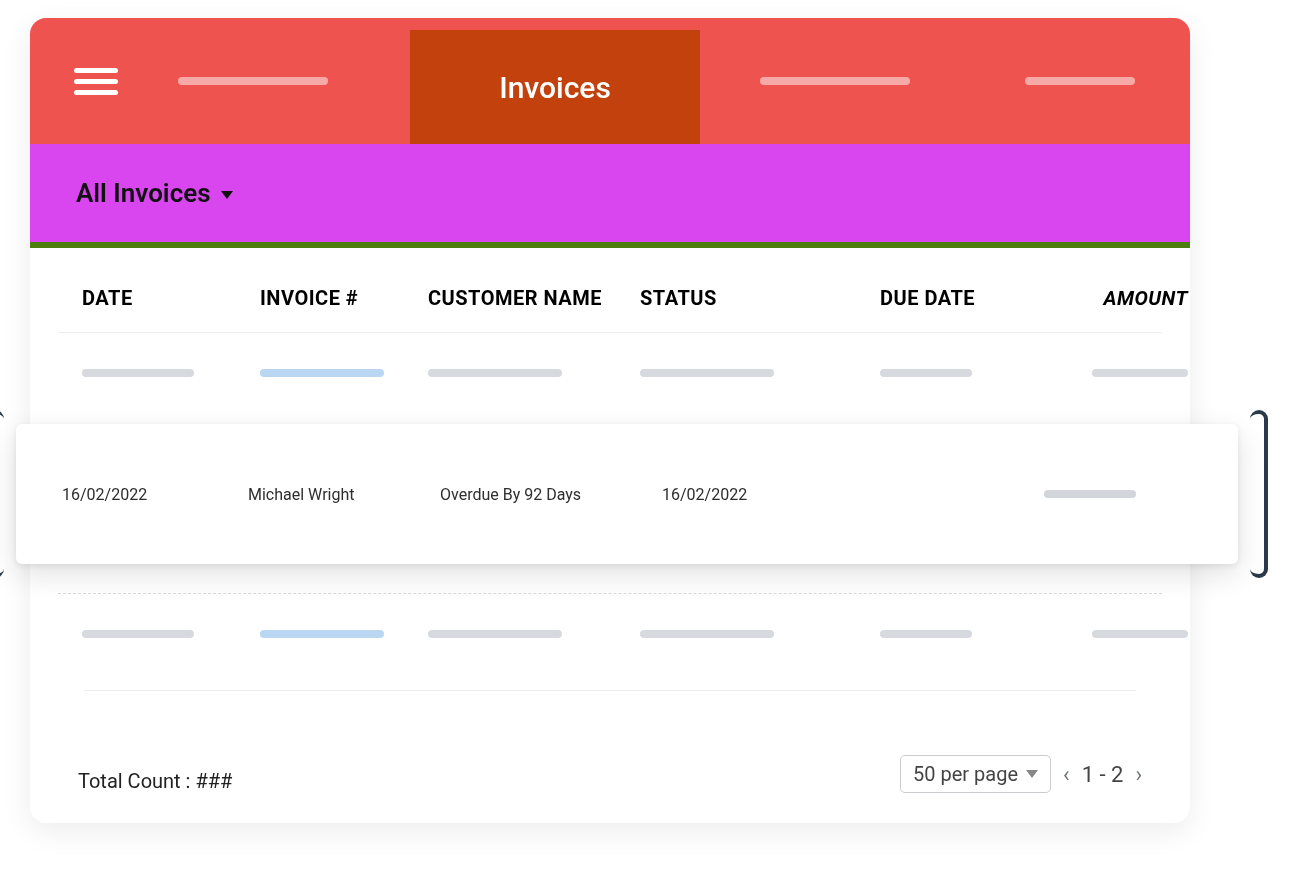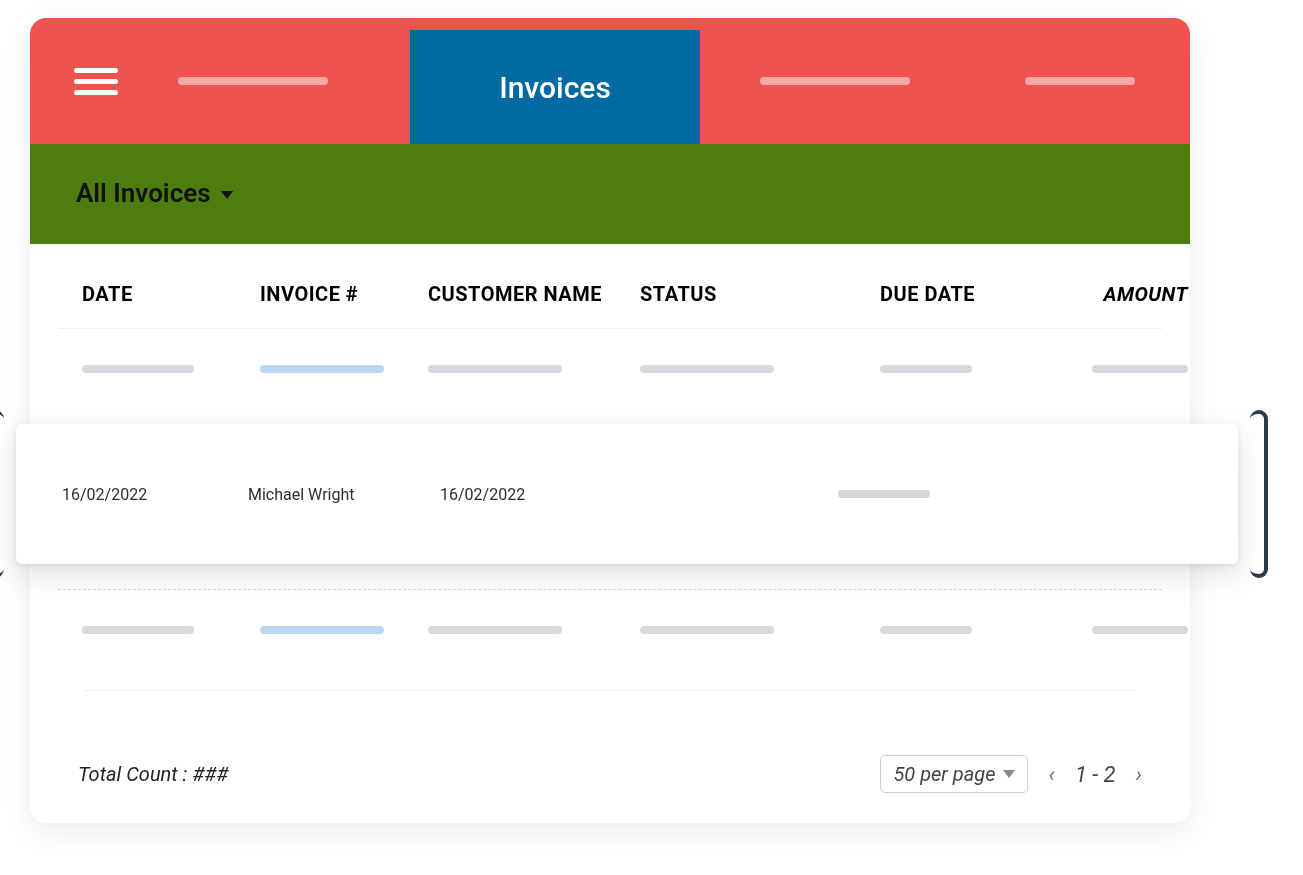--- a/index.html
+++ b/index.html
@@ -50,38 +50,38 @@
     }
     .header-tab {
       display: flex;
       align-items: center;
       justify-content: center;
       color: #fff;
       font-size: 30px;
       font-weight: 500;
     }
     .header-tab.active {
-      background: #0369a1;
+      background: #c2410c;
       width: 290px;
       margin-top: 12px;
     }
     .header-tab.ph {
       flex: 1;
     }
     .ph-bar {
       height: 8px;
       border-radius: 6px;
     }
     .ph-bar.white { background: rgba(255,255,255,0.5); }
     .subheader {
       display: flex;
       align-items: center;
       padding: 34px 46px;
-      background: #4d7c0f;
-      border-bottom: 2px solid #4d7c0f;
+      background: #d946ef;
+      border-bottom: 6px solid #4d7c0f;
     }
     .filter-dd {
       display: flex;
       align-items: center;
       gap: 10px;
       font-size: 26px;
       font-weight: 600;
       color: #111;
       cursor: pointer;
     }
@@ -169,30 +169,29 @@
       border-radius: 5px;
       background: #d2d6da;
       justify-self: end;
     }
     .footer {
       position: absolute;
       bottom: 30px;
       left: 48px;
       right: 48px;
       display: flex;
-      align-items: center;
+      align-items: flex-end;
       justify-content: space-between;
       font-size: 20px;
       color: #222;
-      font-style: italic;
     }
     .footer-right {
       display: flex;
       align-items: center;
-      gap: 20px;
+      gap: 12px;
     }
     .per-page {
       display: flex;
       align-items: center;
       gap: 8px;
       border: 1px solid #c9cdd1;
       border-radius: 5px;
       padding: 6px 12px;
       font-size: 20px;
       color: #444;
@@ -297,17 +296,18 @@
   </div>
 </div>
 
 <div class="highlight-row">
   <div class="highlight-inner">
     <div class="bracket left"></div>
     <div class="bracket right"></div>
     <div class="hrow-card">
       <div class="hcell">16/02/2022</div>
       <div class="hcell">Michael Wright</div>
+      <div class="hcell">Overdue By 92 Days</div>
       <div class="hcell">16/02/2022</div>
       <div class="hcell ph"></div>
     </div>
   </div>
 </div>
 
 </body></html>

